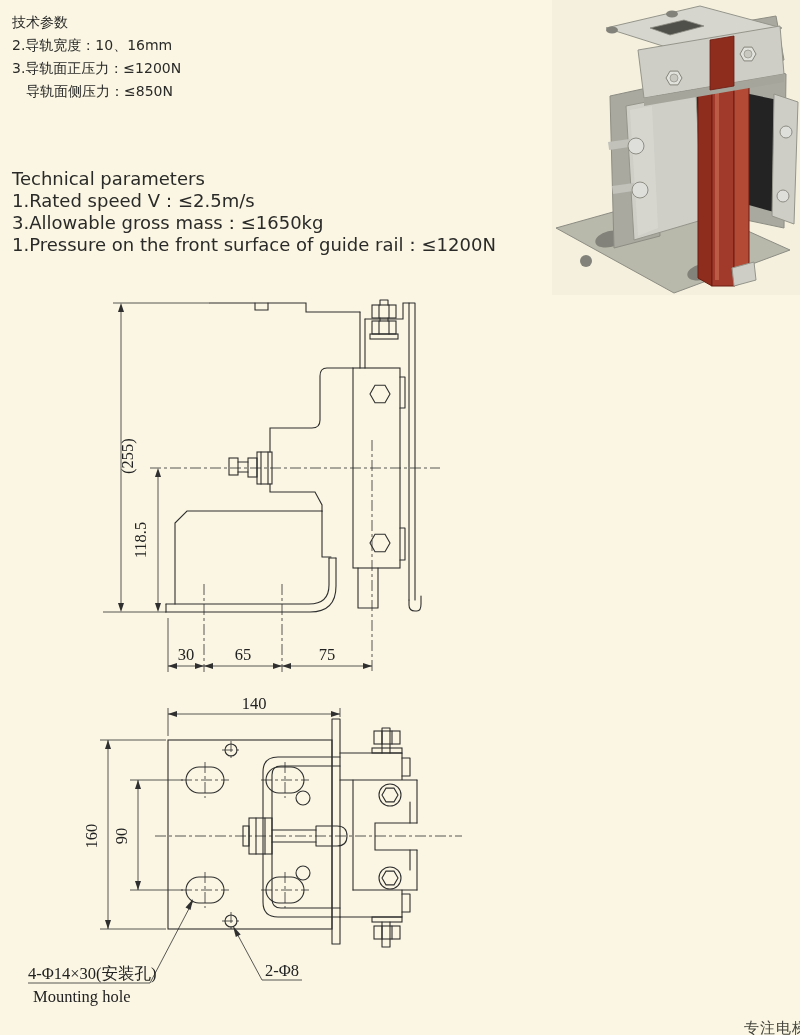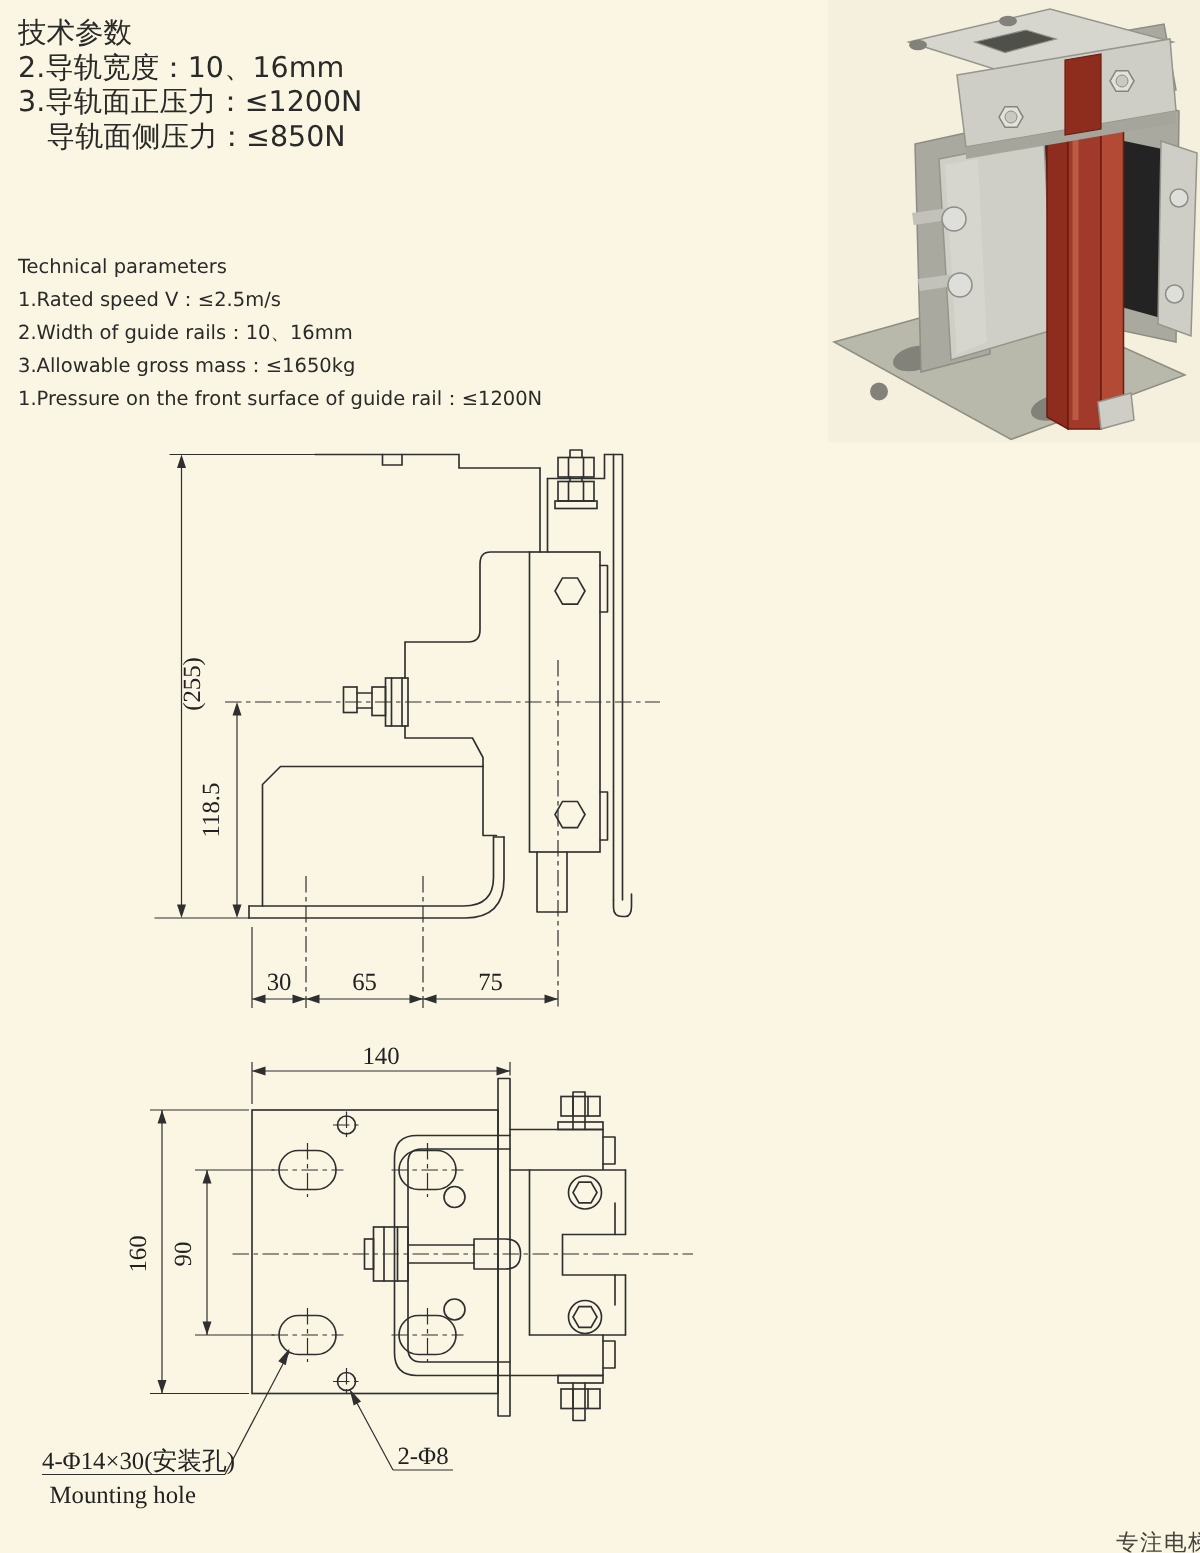--- a/index.html
+++ b/index.html
@@ -3,22 +3,22 @@
 <meta charset="utf-8">
 <style>
   html,body{margin:0;padding:0;}
   body{
     width:800px;height:1035px;position:relative;overflow:hidden;
     background:#faf6e3;
     font-family:"DejaVu Sans",sans-serif;color:#2a2a28;
   }
   .abs{position:absolute;}
   .spec div{white-space:pre-wrap;}
-  .spec-cn div{font-size:19px;line-height:23px;}
-  .spec-en div{font-size:13px;line-height:22px;}
+  .spec-cn div{font-size:14px;line-height:23px;}
+  .spec-en div{font-size:18px;line-height:22px;}
   svg{position:absolute;overflow:visible;}
   .ln{stroke:#2f2f2f;stroke-width:1.1;fill:none;stroke-linecap:round;}
   .thin{stroke:#2f2f2f;stroke-width:0.8;fill:none;}
   .cl{stroke:#2f2f2f;stroke-width:0.8;fill:none;stroke-dasharray:11 3 3 3;}
   .arr{fill:#2f2f2f;stroke:none;}
   .dimtext{font-family:"Liberation Serif","DejaVu Serif",serif;font-size:16.5px;fill:#222;}
   .watermark{font-size:15px;color:#44443c;letter-spacing:1px;white-space:nowrap;}
   
   .m-light{fill:#d6d6cf;stroke:#95958b;stroke-width:1;}
   .m-mid{fill:#cecec7;stroke:#95958b;stroke-width:1;}
@@ -32,21 +32,20 @@
 <div class="abs spec spec-cn" style="left:12px;top:11px;">
   <div>技术参数</div>
   <div>2.导轨宽度：10、16mm</div>
   <div>3.导轨面正压力：≤1200N</div>
   <div>　导轨面侧压力：≤850N</div>
 </div>
 
 <div class="abs spec spec-en" style="left:12px;top:168px;">
   <div>Technical parameters</div>
   <div>1.Rated speed V：≤2.5m/s</div>
-  <div>2.Width of guide rails：10、16mm</div>
   <div>3.Allowable gross mass：≤1650kg</div>
   <div>1.Pressure on the front surface of guide rail：≤1200N</div>
 </div>
 
 <svg style="left:552px;top:0;" width="248" height="295" viewBox="0 0 248 295">
   <rect x="0" y="0" width="248" height="295" fill="#f4f0dd"></rect>
 
   <g>
     <polygon points="4,228 118,196 238,250 122,293" stroke="#8d8d84" stroke-width="1" fill="#b8b8ab"></polygon>
     <ellipse class="hole" cx="58" cy="239" rx="15" ry="8" transform="rotate(-14 58 239)"></ellipse>

